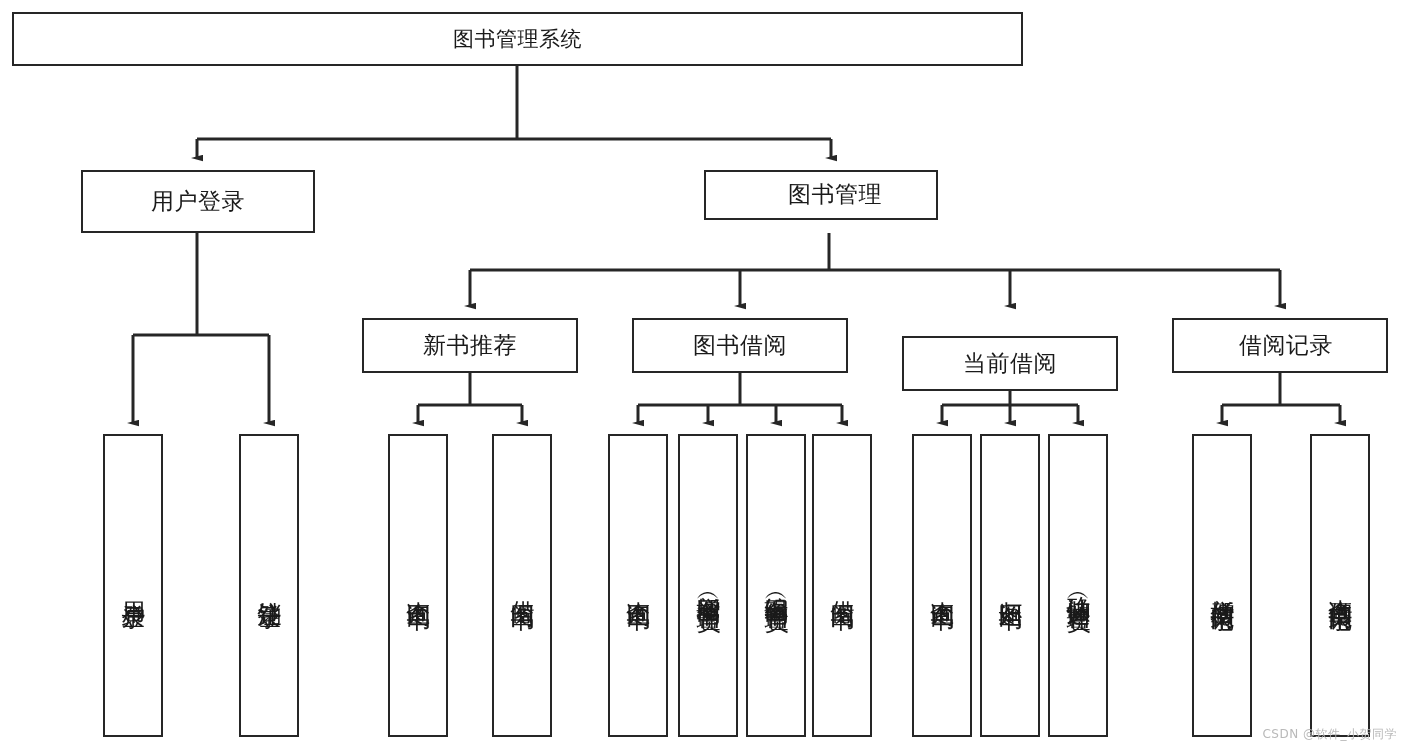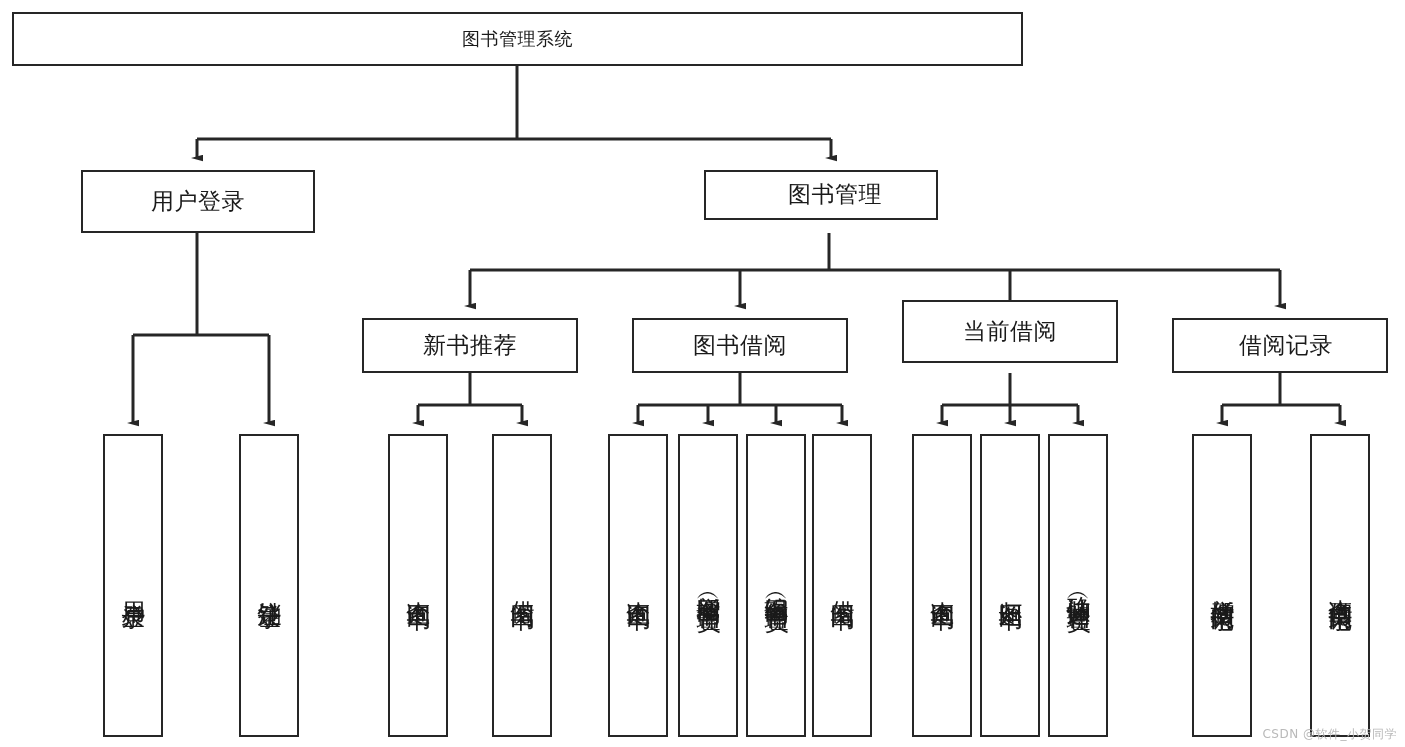--- a/index.html
+++ b/index.html
@@ -40,21 +40,21 @@
     display: block;
     text-align: center;
     line-height: 1.18;
     letter-spacing: 0.5px;
   }
   
   .node.h .node-label {
     font-size: 23px;
   }
   .node.root .node-label {
-    font-size: 18px;
+    font-size: 21px;
   }
   
   .node.v {
     align-items: center;
     justify-content: center;
   }
   .node.v .node-label {
     writing-mode: vertical-rl;
     text-orientation: upright;
     font-size: 24px;
@@ -141,21 +141,21 @@
   <div class="node h" style="left:704px; top:170px; width:234px; height:50px;padding-left:28px;">
     <span class="node-label">图书管理</span>
   </div>
 
   <div class="node h" style="left:362px; top:318px; width:216px; height:55px;">
     <span class="node-label">新书推荐</span>
   </div>
   <div class="node h" style="left:632px; top:318px; width:216px; height:55px;">
     <span class="node-label">图书借阅</span>
   </div>
-  <div class="node h" style="left:902px; top:300px; width:216px; height:63px;">
+  <div class="node h" style="left:902px; top:336px; width:216px; height:55px;">
     <span class="node-label">当前借阅</span>
   </div>
   <div class="node h" style="left:1172px; top:318px; width:216px; height:55px;padding-left:12px;">
     <span class="node-label">借阅记录</span>
   </div>
 
   <div class="node v" style="left:103px; top:434px; width:60px; height:303px;">
     <span class="node-label">用户登录</span>
   </div>
   <div class="node v" style="left:239px; top:434px; width:60px; height:303px;">

